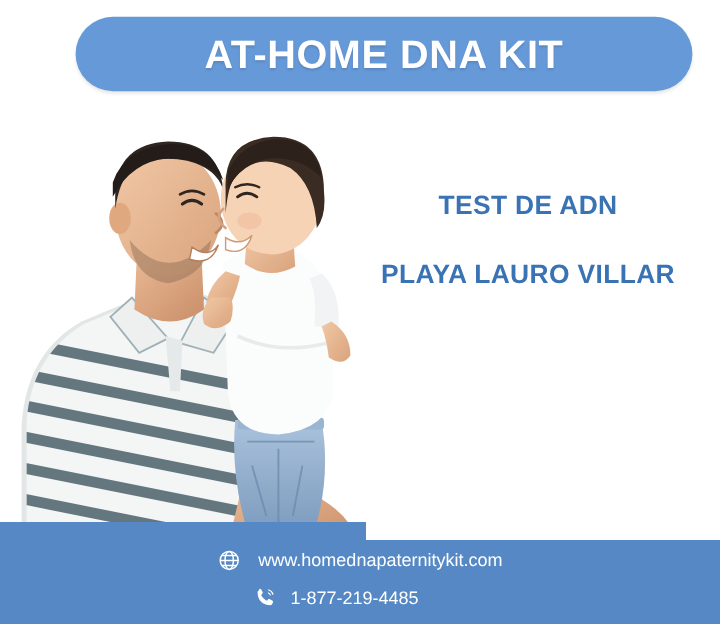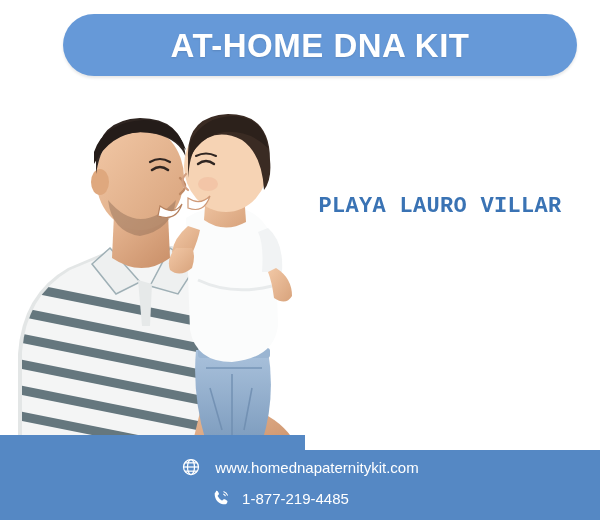--- a/index.html
+++ b/index.html
@@ -75,21 +75,21 @@
   }
   .headline .line {
     font-size: 22px;
     font-weight: bold;
     line-height: 1;
     letter-spacing: 0.3px;
     white-space: nowrap;
   }
   .headline .l1 { margin: 0 0 0 0; }
   .headline .l2 { margin: 36px 0 0 0; }
-  .headline .l3 { margin: 36px 0 0 0; font-family: Liberation Mono, monospace; }
+  .headline .l3 { margin: 36px 0 0 0; }
 
   
   .footer-band {
     position: absolute;
     left: 0;
     top: 435px;
     width: 600px;
     height: 85px;
   }
   .footer-left {
@@ -271,20 +271,21 @@
         <path d="M188 116 Q200 124 210 114 Q204 132 188 126 Z" fill="#ffffff" stroke="#cf9a78" stroke-width="1.2"></path>
 
         <ellipse cx="208" cy="102" rx="10" ry="7" fill="#f0b79a" opacity="0.5"></ellipse>
 
         <path d="M176 166 Q166 176 170 188 Q180 196 192 186 Q196 174 192 166 Z" fill="url(#skin2)"></path>
       </g>
     </svg>
   </div>
 
   <div class="headline">
+    <div class="line l1">TEST DE ADN</div>
     <div class="line l3">PLAYA LAURO VILLAR</div>
   </div>
 
   <div class="footer-band">
     <div class="footer-left"></div>
     <div class="footer-right"></div>
 
     <div class="footer-content">
 
       <div class="row-web">

